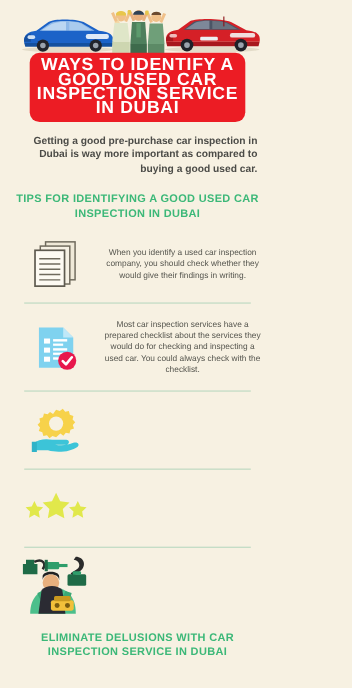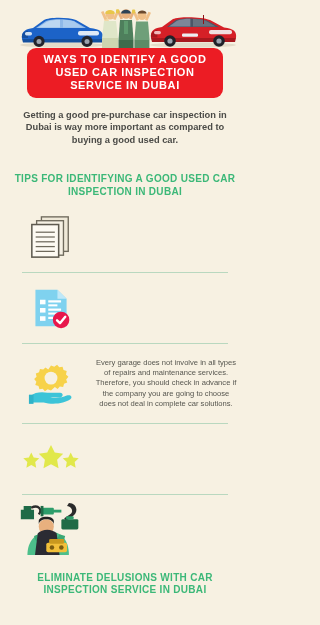--- a/index.html
+++ b/index.html
@@ -20,33 +20,33 @@
 
   
   .banner{
     position:relative;margin:0 auto;width:196px;
     background:#ec1c24;border-radius:9px;
     padding:5px 4px 6px;box-sizing:border-box;
     margin-top:-4px;
   }
   .banner-title{
     margin:0;text-align:center;color:#ffffff;
-    font-size:11px;line-height:13px;font-weight:bold;
+    font-size:16px;line-height:13px;font-weight:bold;
     letter-spacing:.6px;text-transform:uppercase;
   }
 
   
   .intro{
-    margin:11px 16px 0;text-align:center;
+    margin:11px 16px 0;text-align:right;
     font-size:9.3px;line-height:12.4px;color:#4b4b47;font-weight:bold;
   }
 
   
   .sec-head{
-    margin:27px 10px 10px;text-align:center;
+    margin:17px 10px 10px;text-align:center;
     color:#3cb878;font-weight:bold;font-size:10px;line-height:12.6px;
     letter-spacing:.3px;text-transform:uppercase;
   }
   .sec-head.bottom{margin:13px 6px 9px;font-size:10px;}
 
   
   .tip{display:flex;align-items:center;padding:0 8px;box-sizing:border-box;}
   .tip-icon{
     width:86px;min-width:86px;height:58px;
     display:flex;align-items:center;justify-content:center;
@@ -145,20 +145,21 @@
         <rect x="6" y="11" width="28" height="34" fill="#fdfaf2" stroke="#5e5a4f" stroke-width="1.6"></rect>
         <g stroke="#6f6a5c" stroke-width="1.3">
           <line x1="10" y1="19" x2="30" y2="19"></line>
           <line x1="10" y1="24" x2="30" y2="24"></line>
           <line x1="10" y1="29" x2="30" y2="29"></line>
           <line x1="10" y1="34" x2="30" y2="34"></line>
           <line x1="10" y1="39" x2="30" y2="39"></line>
         </g>
       </svg>
     </div>
+    <p class="tip-text">When you identify a used car inspection company, you should check whether they would give their findings in writing.</p>
   </div>
   <hr class="divider">
 
   <div class="tip">
     <div class="tip-icon">
       <svg viewBox="0 0 50 48" width="46" height="44">
         <path d="M8 4 H32 L42 14 V44 H8 Z" fill="#7fd2ef"></path>
         <path d="M32 4 L42 14 H32 Z" fill="#bfe8f8"></path>
         <g fill="#ffffff">
           <rect x="13" y="15" width="6" height="5"></rect>
@@ -167,33 +168,33 @@
           <rect x="22" y="15.6" width="14" height="2.4"></rect>
           <rect x="22" y="20" width="10" height="2.2"></rect>
           <rect x="22" y="24.6" width="14" height="2.4"></rect>
           <rect x="22" y="29" width="10" height="2.2"></rect>
           <rect x="22" y="33.6" width="12" height="2.4"></rect>
         </g>
         <circle cx="36" cy="37" r="9" fill="#e8174c"></circle>
         <path d="M31.6 37.4 L34.8 40.6 L40.6 33.6" fill="none" stroke="#ffffff" stroke-width="2.6" stroke-linecap="round" stroke-linejoin="round"></path>
       </svg>
     </div>
+    <p class="tip-text">Most car inspection services have a prepared checklist about the services they would do for checking and inspecting a used car. You could always check with the checklist.</p>
   </div>
   <hr class="divider">
 
   <div class="tip">
     <div class="tip-icon">
       <svg viewBox="0 0 56 50" width="52" height="46">
         <path d="M28 5 l3.6 1.2 3-2.2 2.4 2.8 3.6-.6 1 3.6 3.5 1.2-.8 3.6 2.6 2.6-2.4 2.8 1.2 3.5-3.5 1.2-1 3.6-3.6-.6-2.4 2.8-3-2.2L28 32l-3.6-1.2-3 2.2-2.4-2.8-3.6.6-1-3.6-3.5-1.2 1.2-3.5-2.4-2.8 2.6-2.6-.8-3.6 3.5-1.2 1-3.6 3.6.6L22 7l3 2.2z" fill="#f7d24a"></path>
         <circle cx="28" cy="18.6" r="7" fill="#f7f1e2"></circle>
         <path d="M6 38 C10 34 18 33.4 24 34.6 L38 34.6 C41.6 34.6 41.6 39.4 38 39.4 L27 39.4 C33 40.6 40 40 45 37.6 C49 36 52 39 49 41.6 C43 46 30 48 20 45 L6 45 Z" fill="#3cc4d8"></path>
         <path d="M4 36.6 L9 36.6 L9 46.6 L4 46.6 Z" fill="#2fb3c8"></path>
       </svg>
     </div>
-    <p class="tip-text">Every garage does not involve in all types of repairs and maintenance services. Therefore, you should check in advance if the company you are going to choose does not deal in complete car solutions.</p>
   </div>
   <hr class="divider">
 
   <div class="tip">
     <div class="tip-icon">
       <svg viewBox="0 0 66 34" width="62" height="32">
         <path d="M12 10 l2.6 5.4 5.9.8 -4.3 4.1 1 5.9 -5.2-2.8 -5.2 2.8 1-5.9 -4.3-4.1 5.9-.8z" fill="#e1e84b"></path>
         <path d="M33 2 l4 8.2 9 1.3 -6.5 6.3 1.5 9 -8-4.2 -8 4.2 1.5-9 -6.5-6.3 9-1.3z" fill="#e1e84b"></path>
         <path d="M54 10 l2.6 5.4 5.9.8 -4.3 4.1 1 5.9 -5.2-2.8 -5.2 2.8 1-5.9 -4.3-4.1 5.9-.8z" fill="#e1e84b"></path>
       </svg>

